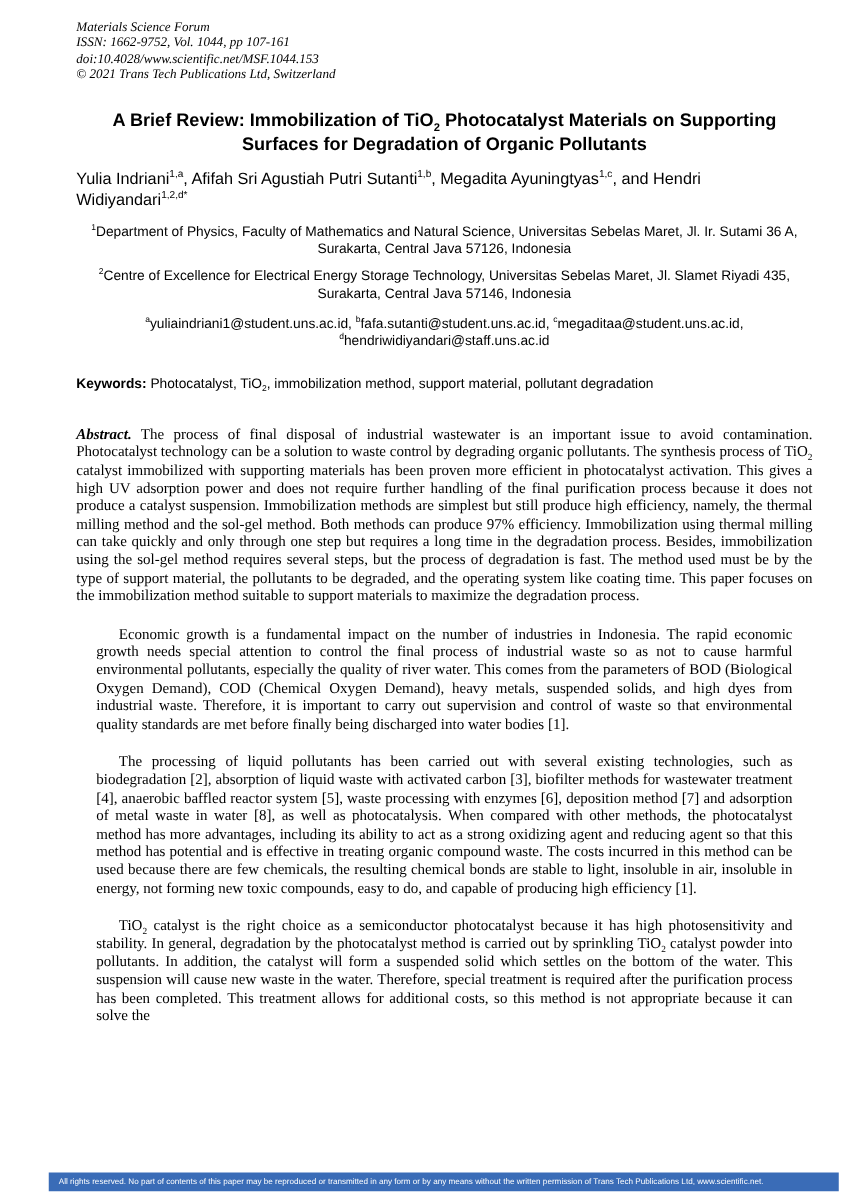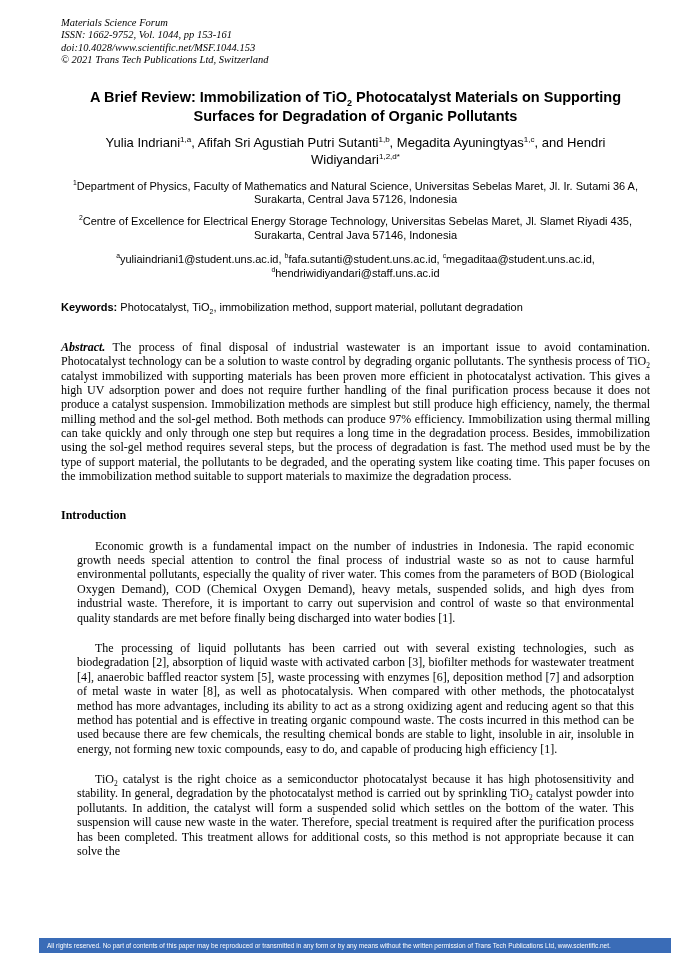--- a/index.html
+++ b/index.html
@@ -34,21 +34,20 @@
   .title {
     margin: 21px 0 0 0;
     text-align: center;
     font-family: "Liberation Sans", "DejaVu Sans", sans-serif;
     font-size: 14.5px;
     font-weight: bold;
     line-height: 1.32;
   }
   .authors {
     margin-top: 9px;
-    text-align: center;
     font-family: "Liberation Sans", "DejaVu Sans", sans-serif;
     font-size: 13px;
     line-height: 1.3;
   }
   .affiliation, .emails {
     margin-top: 11px;
     text-align: center;
     font-family: "Liberation Sans", "DejaVu Sans", sans-serif;
     font-size: 11px;
     line-height: 1.22;
@@ -100,40 +99,39 @@
 </style>
 </head>
 <body>
 
 <div class="page">
   <div class="content">
 
     <div class="jheader">
       <div class="left">
         <div>Materials Science Forum</div>
-        <div>ISSN: 1662-9752, Vol. 1044, pp 153-161</div>
+        <div>ISSN: 1662-9752, Vol. 1044, pp 107-161</div>
         <div>doi:10.4028/www.scientific.net/MSF.1044.153</div>
         <div>© 2021 Trans Tech Publications Ltd, Switzerland</div>
       </div>
     </div>
 
     <h1 class="title">A Brief Review: Immobilization of TiO<sub>2</sub> Photocatalyst Materials on Supporting Surfaces for Degradation of Organic Pollutants</h1>
 
     <div class="authors">Yulia Indriani<sup>1,a</sup>, Afifah Sri Agustiah Putri Sutanti<sup>1,b</sup>, Megadita Ayuningtyas<sup>1,c</sup>, and Hendri Widiyandari<sup>1,2,d*</sup></div>
 
     <div class="affiliation"><sup>1</sup>Department of Physics, Faculty of Mathematics and Natural Science, Universitas Sebelas Maret, Jl. Ir. Sutami 36 A, Surakarta, Central Java 57126, Indonesia</div>
     <div class="affiliation"><sup>2</sup>Centre of Excellence for Electrical Energy Storage Technology, Universitas Sebelas Maret, Jl. Slamet Riyadi 435, Surakarta, Central Java 57146, Indonesia</div>
 
     <div class="emails"><sup>a</sup>yuliaindriani1@student.uns.ac.id, <sup>b</sup>fafa.sutanti@student.uns.ac.id, <sup>c</sup>megaditaa@student.uns.ac.id, <sup>d</sup>hendriwidiyandari@staff.uns.ac.id</div>
 
     <p class="keywords"><span class="kw-label">Keywords:</span> <span>Photocatalyst, TiO<sub>2</sub>, immobilization method, support material, pollutant degradation</span></p>
 
     <p class="abstract"><span class="abs-label">Abstract.</span> <span>The process of final disposal of industrial wastewater is an important issue to avoid contamination. Photocatalyst technology can be a solution to waste control by degrading organic pollutants. The synthesis process of TiO<sub>2</sub> catalyst immobilized with supporting materials has been proven more efficient in photocatalyst activation. This gives a high UV adsorption power and does not require further handling of the final purification process because it does not produce a catalyst suspension. Immobilization methods are simplest but still produce high efficiency, namely, the thermal milling method and the sol-gel method. Both methods can produce 97% efficiency. Immobilization using thermal milling can take quickly and only through one step but requires a long time in the degradation process. Besides, immobilization using the sol-gel method requires several steps, but the process of degradation is fast. The method used must be by the type of support material, the pollutants to be degraded, and the operating system like coating time. This paper focuses on the immobilization method suitable to support materials to maximize the degradation process.</span></p>
 
-    <h2 class="section-heading">Introduction</h2>
 
     <p class="body-para">Economic growth is a fundamental impact on the number of industries in Indonesia. The rapid economic growth needs special attention to control the final process of industrial waste so as not to cause harmful environmental pollutants, especially the quality of river water. This comes from the parameters of BOD (Biological Oxygen Demand), COD (Chemical Oxygen Demand), heavy metals, suspended solids, and high dyes from industrial waste. Therefore, it is important to carry out supervision and control of waste so that environmental quality standards are met before finally being discharged into water bodies [1].</p>
     <p class="body-para">The processing of liquid pollutants has been carried out with several existing technologies, such as biodegradation [2], absorption of liquid waste with activated carbon [3], biofilter methods for wastewater treatment [4], anaerobic baffled reactor system [5], waste processing with enzymes [6], deposition method [7] and adsorption of metal waste in water [8], as well as photocatalysis. When compared with other methods, the photocatalyst method has more advantages, including its ability to act as a strong oxidizing agent and reducing agent so that this method has potential and is effective in treating organic compound waste. The costs incurred in this method can be used because there are few chemicals, the resulting chemical bonds are stable to light, insoluble in air, insoluble in energy, not forming new toxic compounds, easy to do, and capable of producing high efficiency [1].</p>
     <p class="body-para">TiO<sub>2</sub> catalyst is the right choice as a semiconductor photocatalyst because it has high photosensitivity and stability. In general, degradation by the photocatalyst method is carried out by sprinkling TiO<sub>2</sub> catalyst powder into pollutants. In addition, the catalyst will form a suspended solid which settles on the bottom of the water. This suspension will cause new waste in the water. Therefore, special treatment is required after the purification process has been completed. This treatment allows for additional costs, so this method is not appropriate because it can solve the</p>
 
   </div>
 
   <div class="footer-bar">
     <div>All rights reserved. No part of contents of this paper may be reproduced or transmitted in any form or by any means without the written permission of Trans Tech Publications Ltd, www.scientific.net.</div>
   </div>

